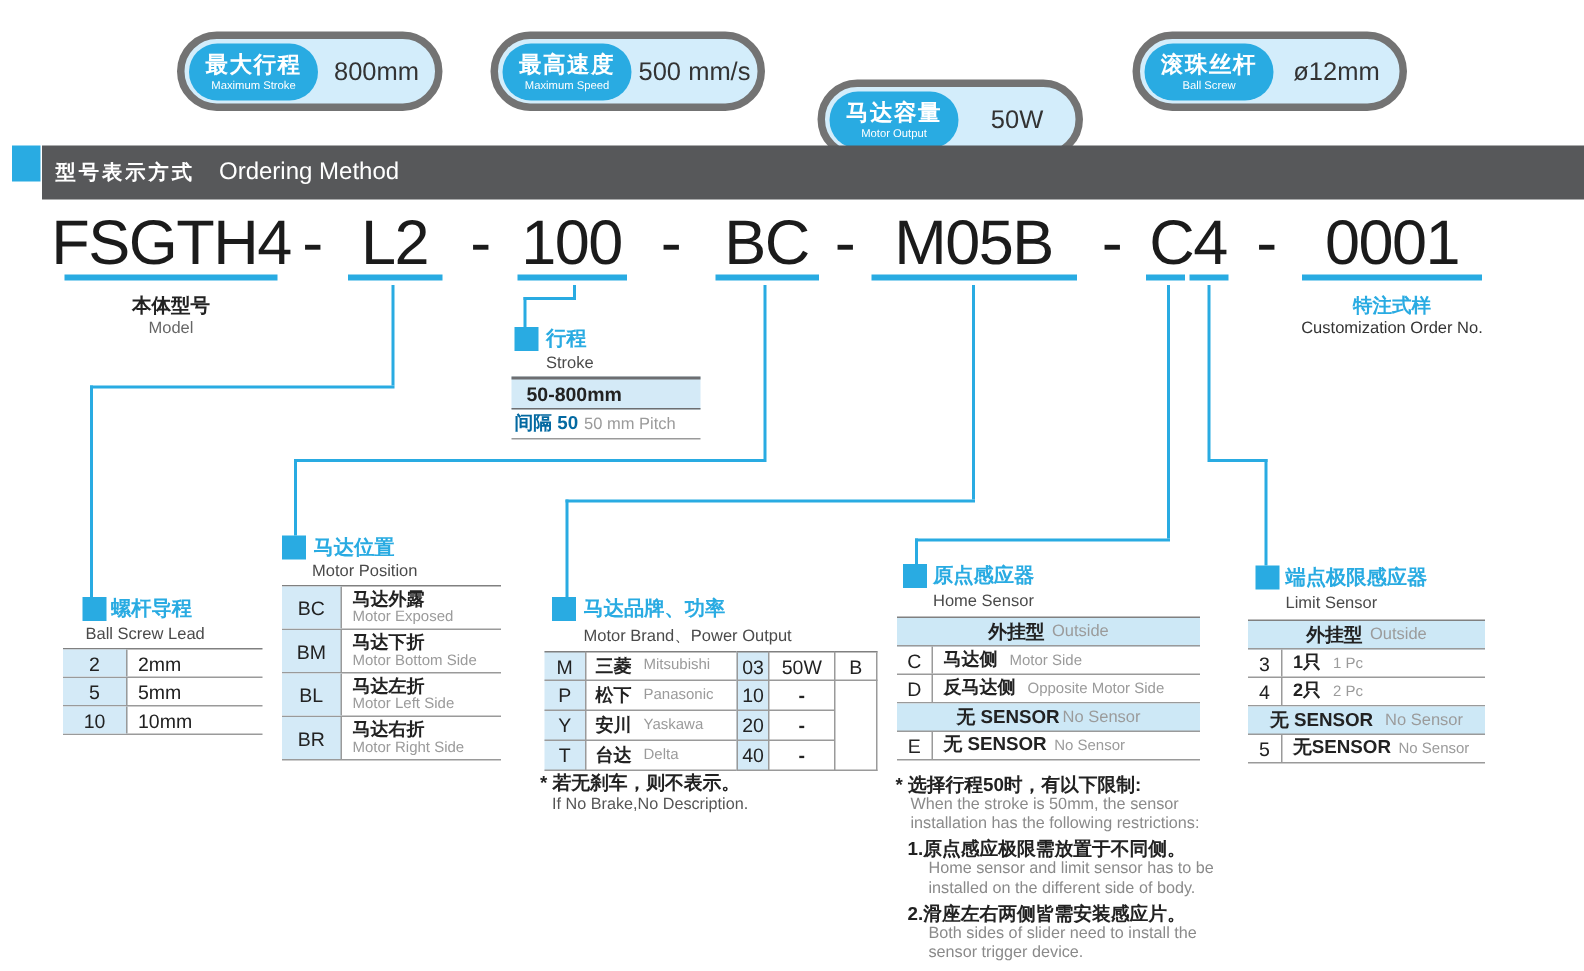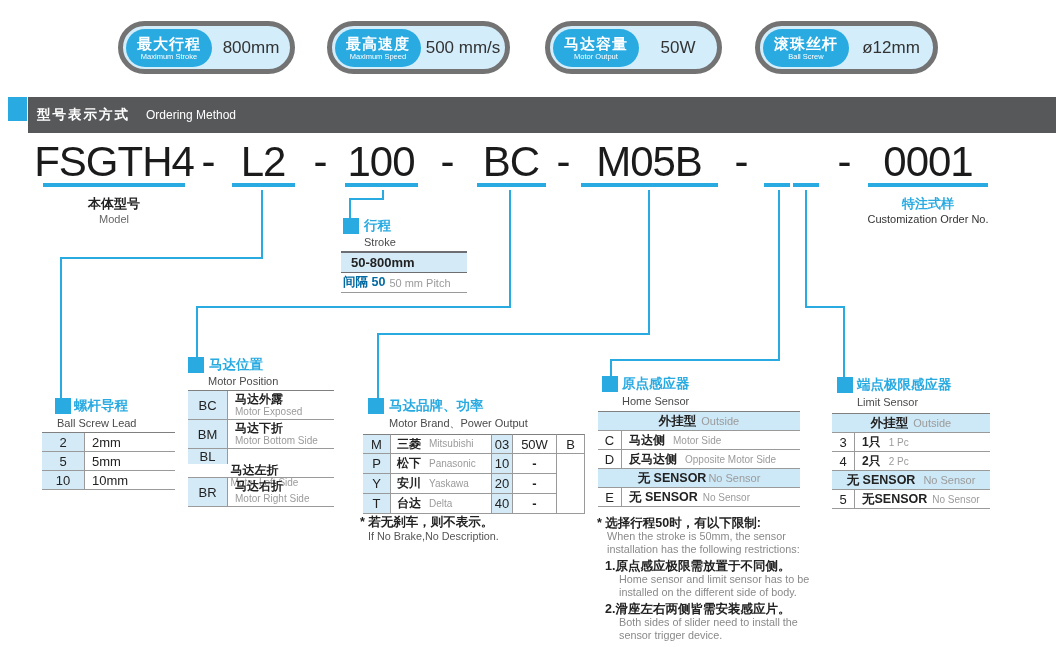--- a/index.html
+++ b/index.html
@@ -14,21 +14,21 @@
               padding:0 8px;color:#fff;box-sizing:border-box;}
   .badge-pill .bzh{font-size:15px;font-weight:bold;line-height:17px;letter-spacing:1px;white-space:nowrap;}
   .badge-pill .ben{font-size:7.5px;line-height:9px;white-space:nowrap;}
   .badge-val{flex:1;text-align:center;font-size:17px;color:#333;white-space:nowrap;}
 
   
   .bar-sq{position:absolute;left:8px;top:97px;width:19px;height:24px;background:#29abe2;}
   .bar{position:absolute;left:28px;top:97px;width:1028px;height:36px;background:#57585a;color:#fff;
        display:flex;align-items:center;box-sizing:border-box;}
   .bar .hzh{font-size:13.5px;font-weight:bold;margin-left:9px;letter-spacing:2px;}
-  .bar .hen{font-size:12px;margin-left:16px;}
+  .bar .hen{font-size:16px;margin-left:16px;}
 
   
   .seg{position:absolute;top:140px;width:180px;text-align:center;font-size:42px;letter-spacing:-1px;
        color:#1b1b1b;line-height:44px;white-space:nowrap;}
   .dash{width:24px;}
   .u{position:absolute;top:183px;height:4px;background:#29abe2;}
   .lv{position:absolute;width:2px;background:#29abe2;}
   .lh{position:absolute;height:2px;background:#29abe2;}
 
   .lbl-zh{position:absolute;font-size:13px;font-weight:600;color:#222;text-align:center;white-space:nowrap;}
@@ -83,21 +83,21 @@
     </div>
     <div class="badge-val">800mm</div>
   </div>
   <div class="badge" style="left:327px;width:183px;">
     <div class="badge-pill">
       <div class="bzh">最高速度</div>
       <div class="ben">Maximum Speed</div>
     </div>
     <div class="badge-val">500 mm/s</div>
   </div>
-  <div class="badge" style="left:545px;width:177px;">
+  <div class="badge" style="left:545px;width:177px;margin-top:32px;">
     <div class="badge-pill">
       <div class="bzh">马达容量</div>
       <div class="ben">Motor Output</div>
     </div>
     <div class="badge-val">50W</div>
   </div>
   <div class="badge" style="left:755px;width:183px;">
     <div class="badge-pill">
       <div class="bzh">滚珠丝杆</div>
       <div class="ben">Ball Screw</div>
@@ -109,20 +109,21 @@
   <div class="bar">
     <span class="hzh">型号表示方式</span>
     <span class="hen">Ordering Method</span>
   </div>
 
   <div class="seg" style="left:24px;">FSGTH4</div>
   <div class="seg" style="left:173px;">L2</div>
   <div class="seg" style="left:291px;">100</div>
   <div class="seg" style="left:421px;">BC</div>
   <div class="seg" style="left:559px;">M05B</div>
+  <div class="seg" style="left:702px;">C4</div>
   <div class="seg" style="left:838px;">0001</div>
   <div class="seg dash" style="left:196px;">-</div>
   <div class="seg dash" style="left:308px;">-</div>
   <div class="seg dash" style="left:435px;">-</div>
   <div class="seg dash" style="left:551px;">-</div>
   <div class="seg dash" style="left:729px;">-</div>
   <div class="seg dash" style="left:832px;">-</div>
 
   <div class="u" style="left:43px;width:142px;"></div>
   <div class="u" style="left:232px;width:63px;"></div>
@@ -204,21 +205,21 @@
         <div class="en10">Motor Exposed</div>
       </div>
     </div>
     <div class="trow" style="height:29px;">
       <div class="ccode blue" style="width:40px;">BM</div>
       <div class="cmain">
         <div class="zh12">马达下折</div>
         <div class="en10">Motor Bottom Side</div>
       </div>
     </div>
-    <div class="trow" style="height:29px;flex-direction:column;">
+    <div class="trow" style="height:29px;">
       <div class="ccode blue" style="width:40px;">BL</div>
       <div class="cmain">
         <div class="zh12">马达左折</div>
         <div class="en10">Motor Left Side</div>
       </div>
     </div>
     <div class="trow" style="height:29px;">
       <div class="ccode blue" style="width:40px;">BR</div>
       <div class="cmain">
         <div class="zh12">马达右折</div>

